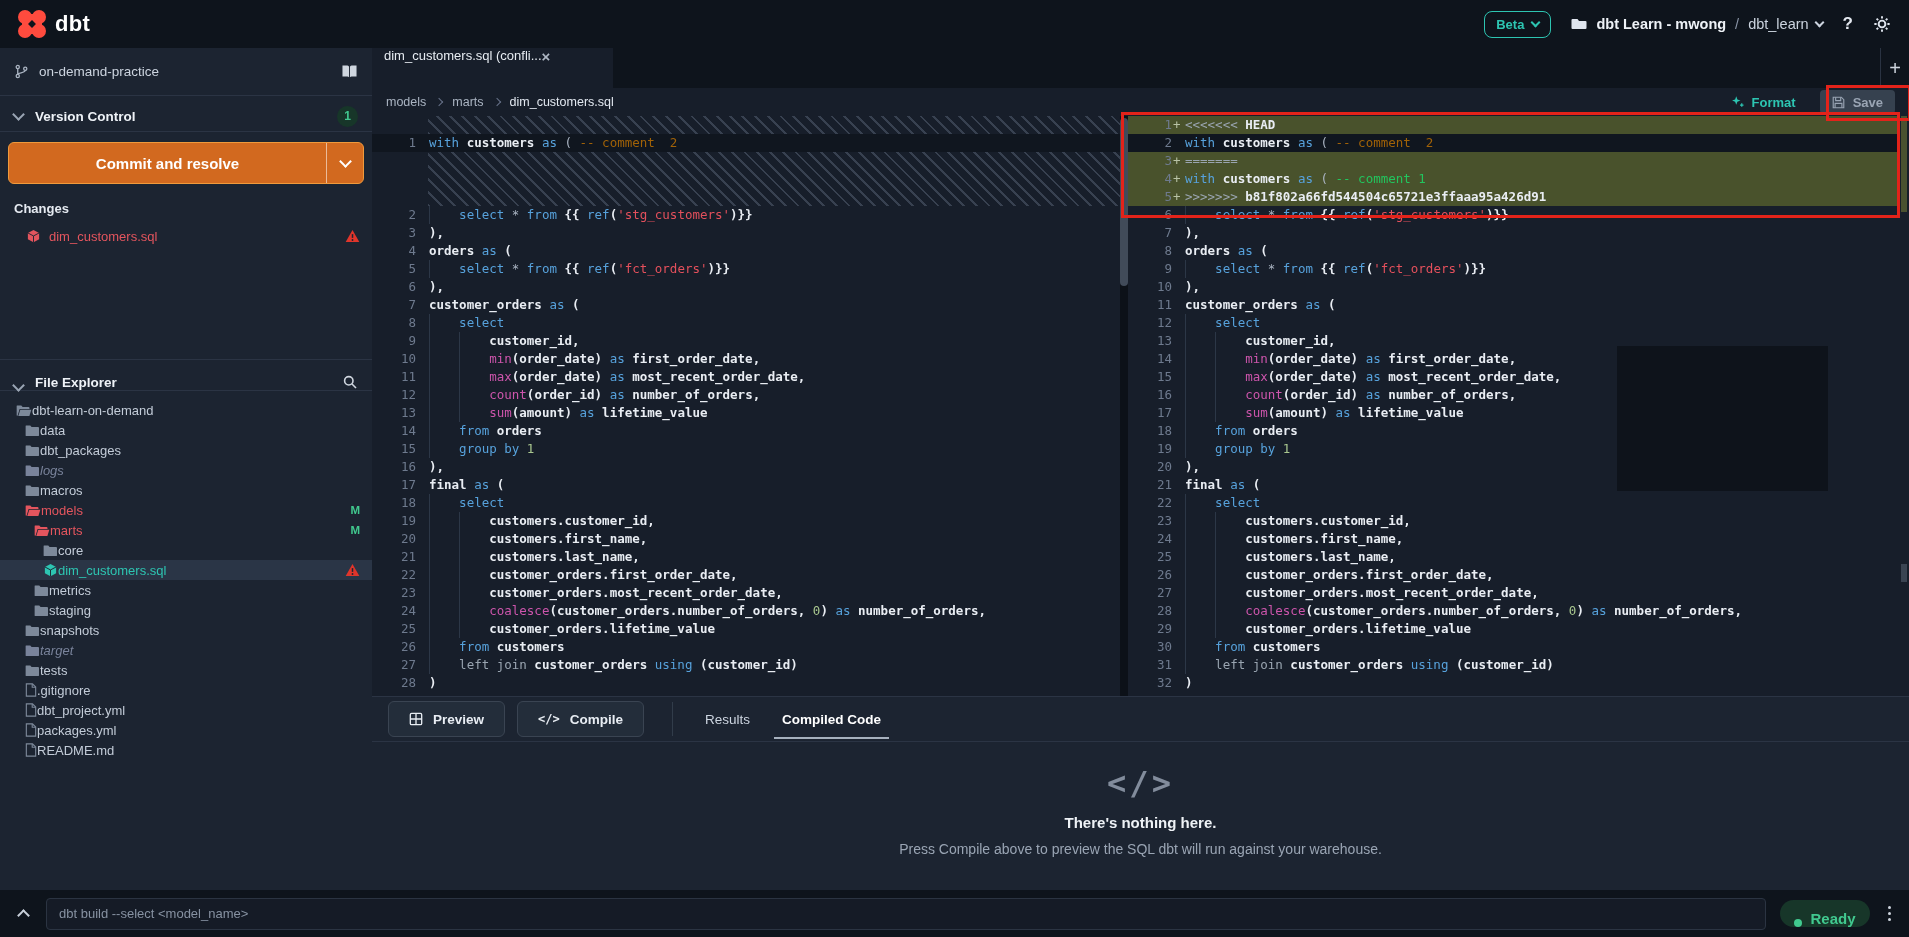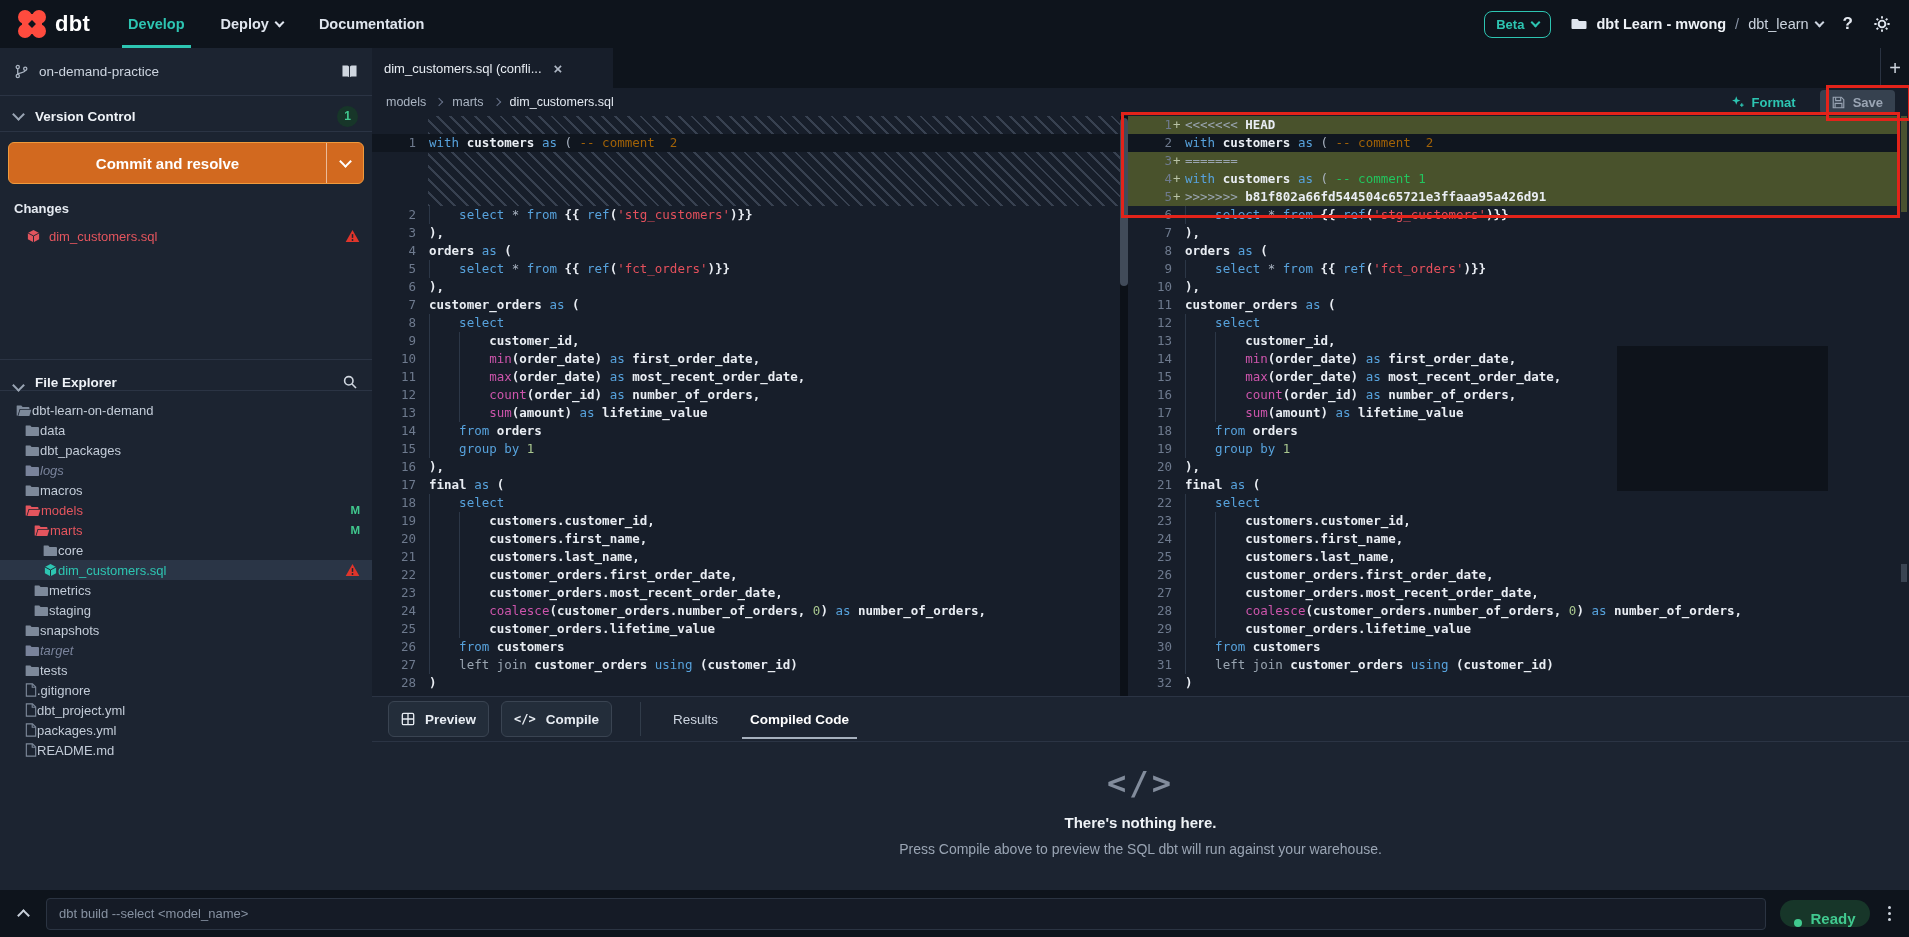--- a/index.html
+++ b/index.html
@@ -47,22 +47,22 @@
   .tree-row.italic .lbl{font-style:italic;color:#79839b}
   .tree-row.red{color:#e4555e}.tree-row.red .lbl{color:#e4555e}
   .tree-row.teal{color:var(--accent)}.tree-row.teal .lbl{color:var(--accent)}
   .tree-row.selected{background:#2a3546}
   .badge-m{margin-left:auto;color:var(--badge-text);font-weight:700;font-size:11.5px}
   .row-warn{margin-left:auto}
 
   
   .main{position:absolute;left:372px;top:48px;right:0;bottom:47px;background:var(--bg1)}
   .tabbar{position:absolute;left:0;top:0;right:0;height:40px;background:var(--bg3)}
-  .tab{position:absolute;left:0;top:0;bottom:0;width:217px;background:var(--bg1);display:flex;align-items:center;
-       padding:12px 12px;gap:12px;color:#e7ecf2;font-size:13px;cursor:pointer}
+  .tab{position:absolute;left:0;top:0;bottom:0;width:217px;background:var(--bg1);display:flex;align-items:flex-start;
+       padding:0 12px;color:#e7ecf2;font-size:13px;cursor:pointer}
   .tab-title{white-space:nowrap;overflow:hidden}
   .tab-close{color:#aeb7c4;font-size:15px;font-weight:700}
   .tab-plus{position:absolute;right:0;top:0;bottom:0;width:28px;display:flex;align-items:center;justify-content:center;
             color:#cfd6df;font-size:20px;font-weight:400;border-left:1px solid #2a3342;cursor:pointer}
   .toolbar{position:absolute;left:0;top:40px;right:0;height:28px;background:var(--bg1);display:flex;align-items:center;padding:0 14px}
   .breadcrumb{display:flex;align-items:center;gap:10px;font-size:12.5px;color:#aab4c2}
   .crumb.last{color:#e2e8f0}
   .crumb-sep{width:5px;height:5px;border-right:1.5px solid #67728a;border-bottom:1.5px solid #67728a;transform:rotate(-45deg)}
   .format-btn{color:var(--accent);font-weight:600;font-size:13px;display:flex;align-items:center;gap:7px;margin-left:auto;margin-right:24px;cursor:pointer}
   .save-btn{background:#36414f;border-radius:4px;height:24px;padding:0 12px;display:flex;align-items:center;gap:8px;
@@ -97,21 +97,21 @@
   .tk-com2{color:#22c55e}
   .tk-num{color:#a9c78f}
   .tk-dim{color:#9aa5b1}
 
   .minimap-shadow{position:absolute;left:489px;top:230px;width:211px;height:145px;background:rgba(5,8,12,.5)}
 
   
   .panel{position:absolute;left:0;right:0;top:648px;height:194px;background:var(--bg2);border-top:1px solid var(--border)}
   .panel-toolbar{height:44px;display:flex;align-items:center;padding:0 16px;border-bottom:1px solid var(--border)}
   .pbtn{height:34px;border:1px solid #3a4452;background:#232d3a;border-radius:6px;color:#e8edf3;font-weight:600;
-        font-size:13.5px;display:flex;align-items:center;gap:10px;padding:0 12px;margin-right:12px;cursor:pointer}
+        font-size:13.5px;display:flex;align-items:center;gap:10px;padding:0 20px;margin-right:12px;cursor:pointer}
   .code-glyph{font-family:"DejaVu Sans Mono",monospace;font-weight:700;font-size:12px;color:#e8edf3}
   .vdiv{width:1px;align-self:stretch;margin:5px 16px;background:#313c4a}
   .ptab{margin:0 16px;color:#cdd5e0;font-size:13.5px;height:44px;display:flex;align-items:center;position:relative;cursor:pointer}
   .ptab.active{color:#fff;font-weight:700}
   .ptab.active::after{content:"";position:absolute;left:-8px;right:-8px;bottom:2px;height:2px;background:#a6b0bd}
   .empty{text-align:center;padding-top:22px}
   .empty-icon{font-family:"DejaVu Sans Mono",monospace;font-weight:700;font-size:32px;color:#828c9c;letter-spacing:3px}
   .empty-title{margin-top:12px;font-weight:700;font-size:15px;color:#eef2f6}
   .empty-sub{margin-top:10px;font-size:14px;color:#9aa5b4}
 
@@ -144,32 +144,20 @@
           <circle cx="9" cy="9" r="7"></circle>
             <circle cx="23" cy="9" r="7"></circle>
           <circle cx="9" cy="23" r="7"></circle>
             <circle cx="23" cy="23" r="7"></circle>
           <rect x="6" y="6" width="20" height="20"></rect>
         </g>
         <rect x="13.2" y="13.2" width="5.6" height="5.6" transform="rotate(45 16 16)" fill="#0e141c"></rect>
       </svg>
     </span>
     <span class="brand-text">dbt</span>
-    <div class="nav-items">
-      <div class="nav-item active">
-        <span>Develop</span>
-      </div>
-      <div class="nav-item">
-        <span>Deploy</span>
-          <i class="chev small"></i>
-      </div>
-      <div class="nav-item">
-        <span>Documentation</span>
-      </div>
-    </div>
     <div class="navbar-right">
       <div class="beta-pill">
         <span>Beta</span>
           <i class="chev small"></i>
       </div>
       <div class="project">
         <span>
           <svg width="16" height="16" viewBox="0 0 16 16" fill="#dfe5ee">
               <path d="M1.5 3h5l1.5 2h6.5a1 1 0 0 1 1 1v6a1 1 0 0 1-1 1h-13a1 1 0 0 1-1-1V4a1 1 0 0 1 1-1z"></path>
             </svg>

